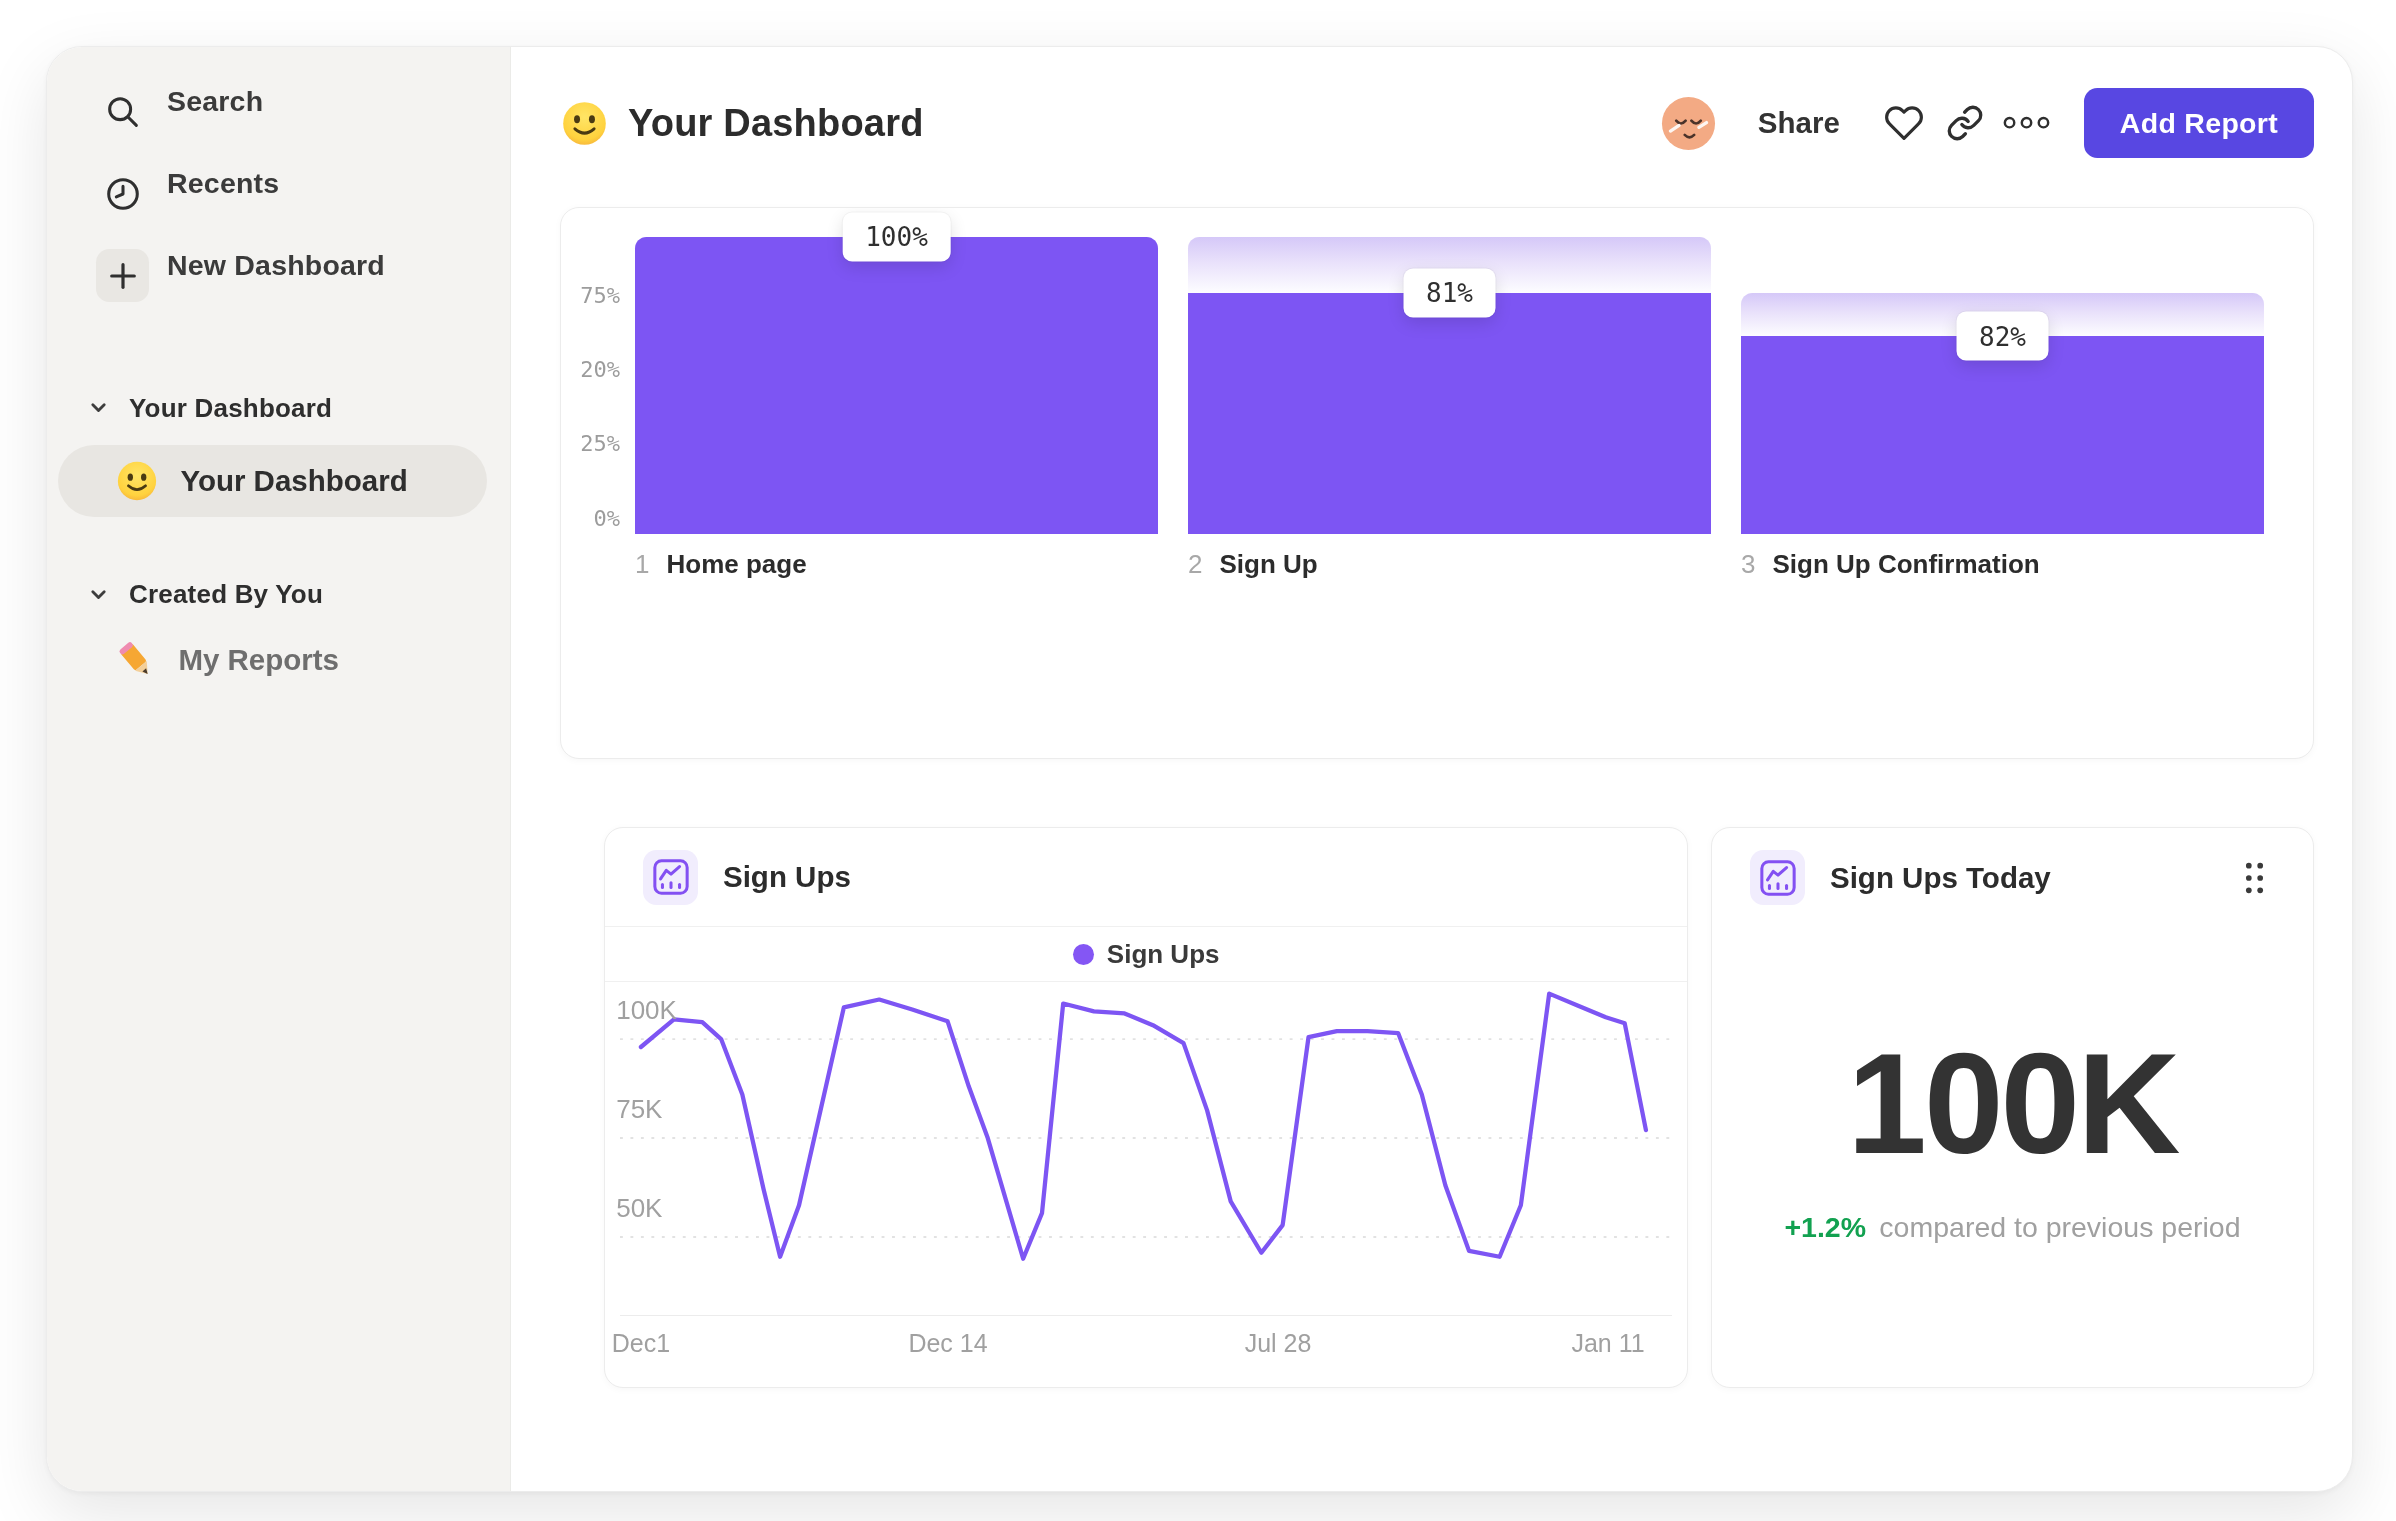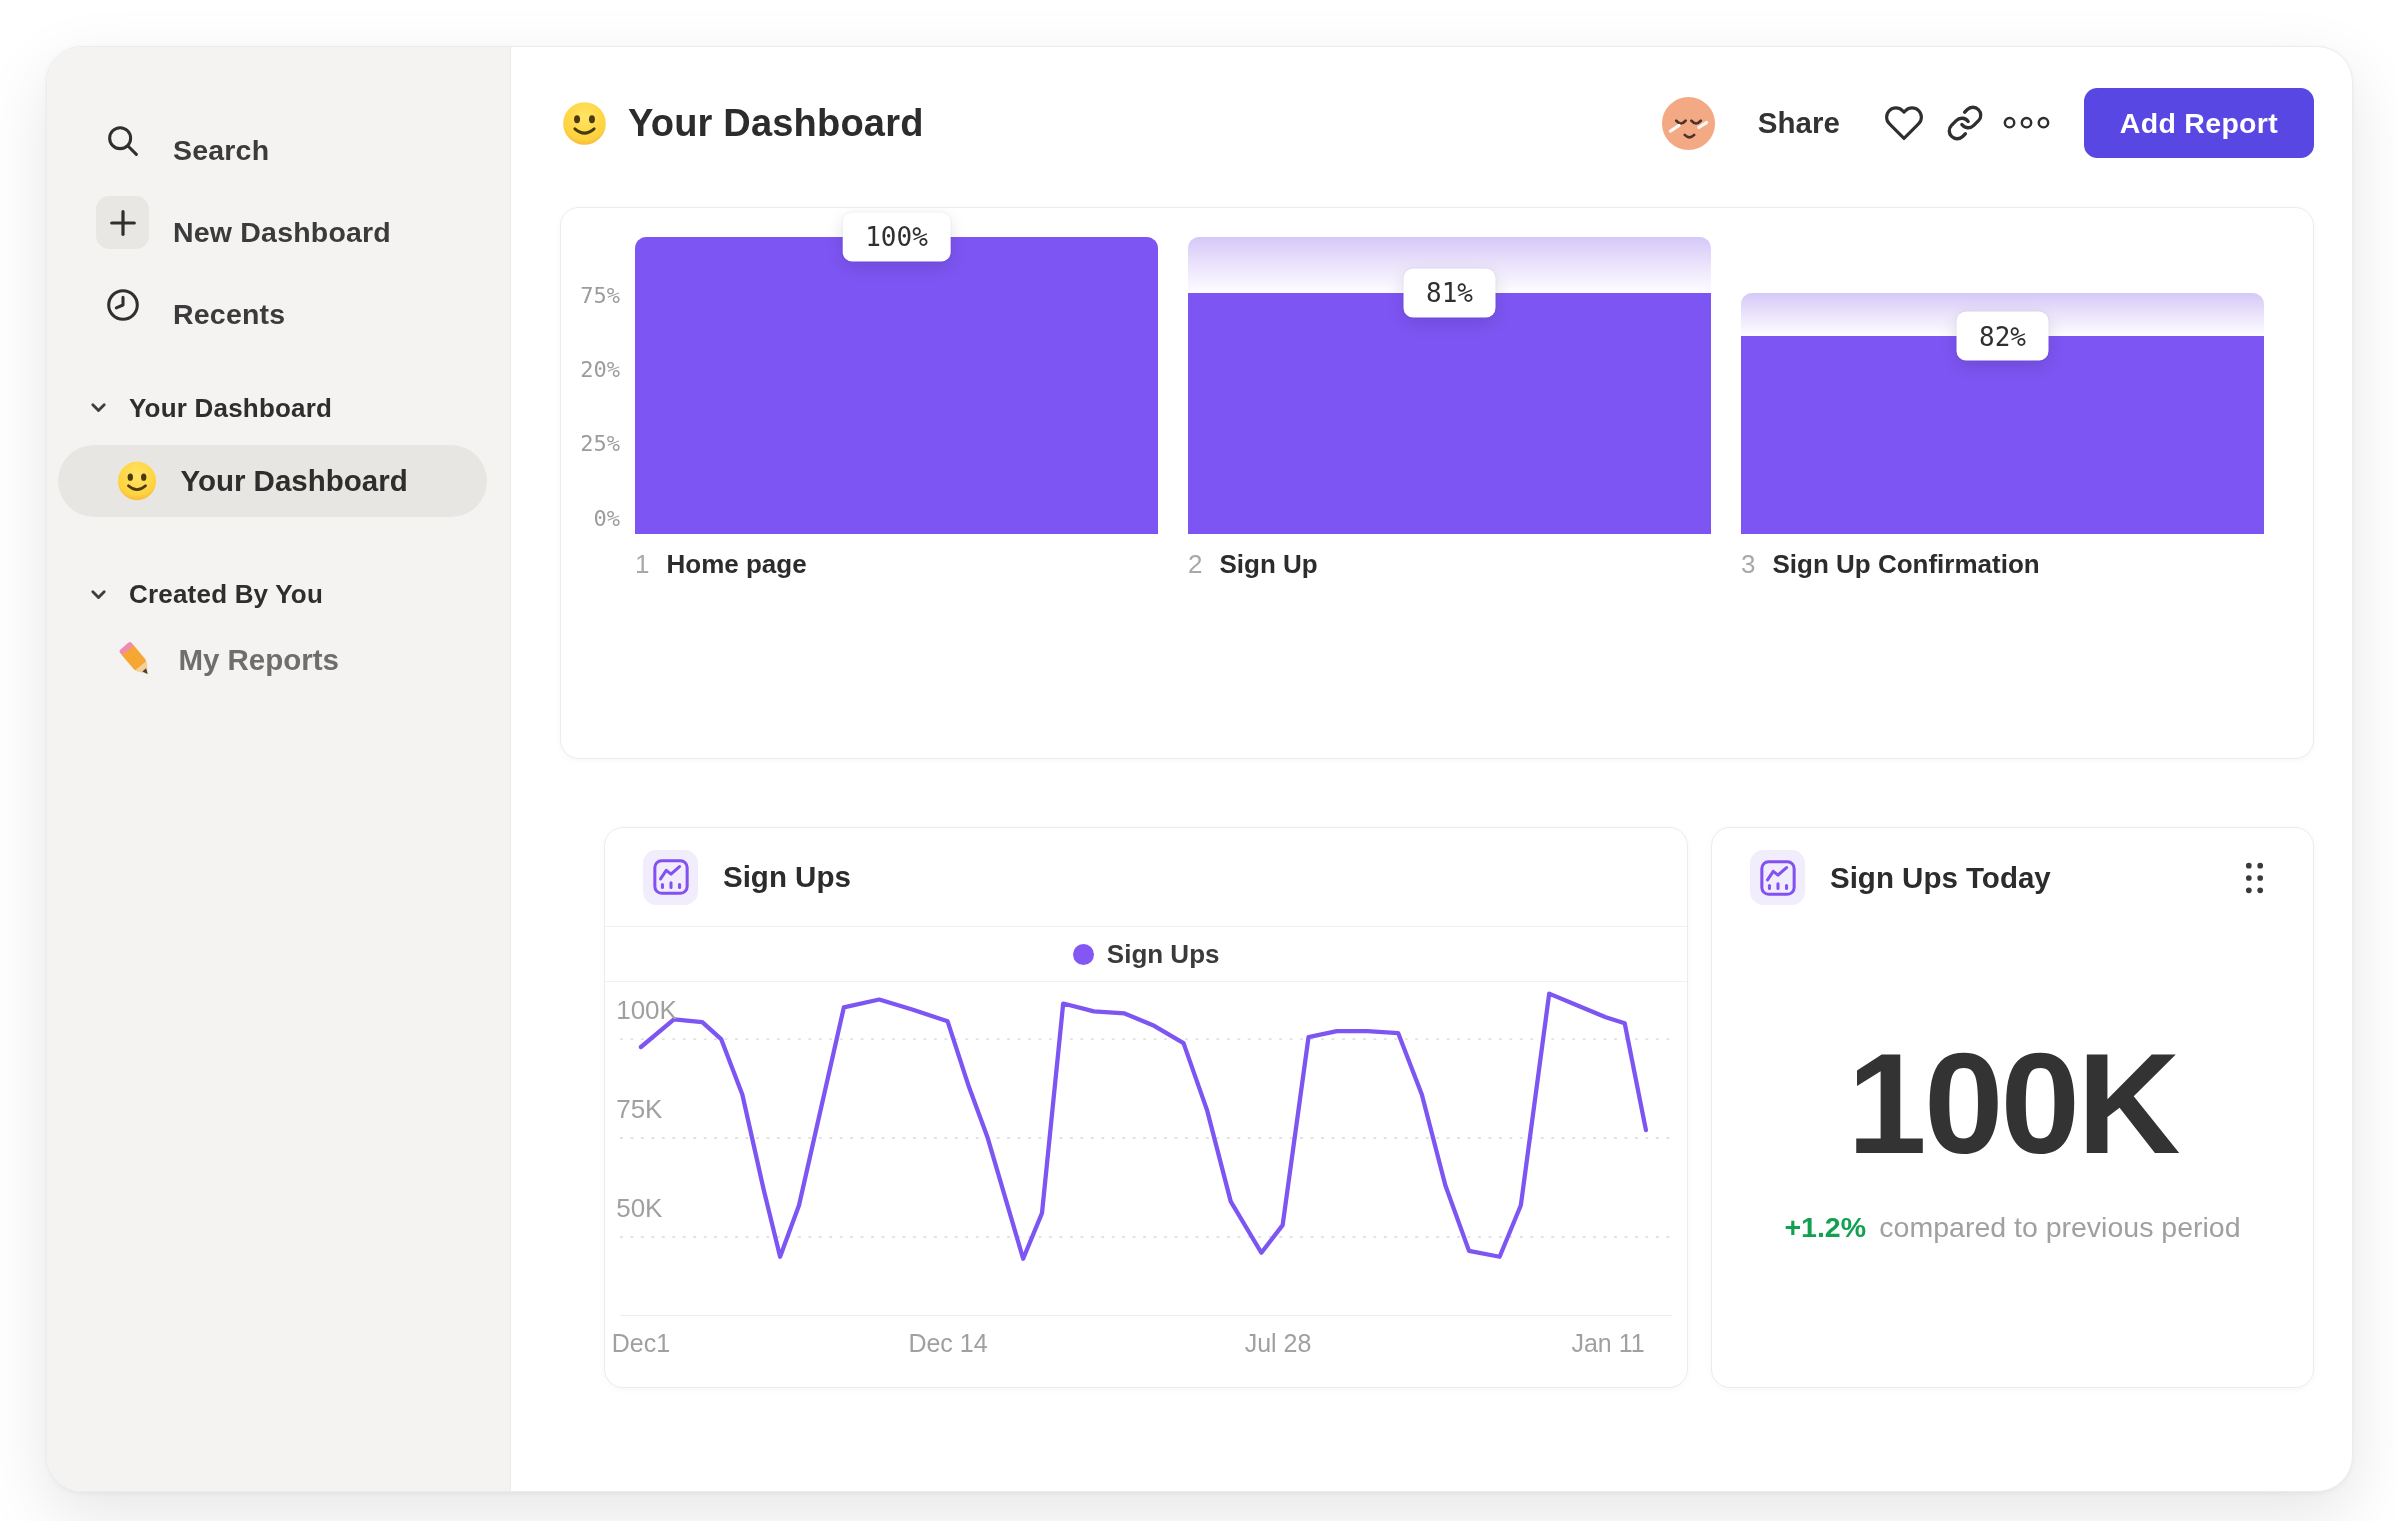--- a/index.html
+++ b/index.html
@@ -13,21 +13,21 @@
     background:#ffffff;border:1px solid #ececec;border-radius:36px;
     box-shadow:0 23px 67px rgba(0,0,0,0.10), 0 1.9px 5.7px rgba(0,0,0,0.04);
     display:flex;overflow:hidden;
   }
   
   .sidebar{
     width:464px;flex:0 0 464px;background:#f4f3f1;border-right:1px solid #ebebe8;
     padding-top:38px;box-sizing:border-box;
   }
   .side-row{
-    display:flex;align-items:flex-end;height:82px;padding-left:49px;gap:24px;cursor:pointer;
+    display:flex;align-items:flex-start;height:82px;padding-left:49px;gap:18px;cursor:pointer;
   }
   .side-row .nav-icon{width:53px;height:53px;display:flex;align-items:center;justify-content:center;flex:0 0 53px;}
   .nav-icon.boxed{background:#e9e7e3;border-radius:13.3px;}
   .side-row .lbl{font-size:28.5px;font-weight:600;color:#3b3b3b;letter-spacing:0.2px;}
   .side-section{margin-top:53px;}
   .side-section-header{
     display:flex;align-items:center;gap:21px;height:48px;padding-left:42px;cursor:pointer;
   }
   .side-section-header .lbl{font-size:26px;font-weight:700;color:#2e2e2e;letter-spacing:0.2px;}
   .side-item{
@@ -117,37 +117,37 @@
       <span class="nav-icon">
         <svg width="40" height="40" viewBox="0 0 42 42" fill="none">
           <circle cx="18" cy="18" r="11" stroke="#2f2f2f" stroke-width="3.2"></circle>
           <line x1="26.5" y1="26.5" x2="35" y2="35" stroke="#2f2f2f" stroke-width="3.2" stroke-linecap="round"></line>
         </svg>
       </span>
       <span class="lbl">Search</span>
     </div>
 
     <div class="side-row">
+      <span class="nav-icon">
+        <svg width="40" height="40" viewBox="0 0 42 42" fill="none">
+          <circle cx="21" cy="21" r="15" stroke="#2f2f2f" stroke-width="3.2"></circle>
+          <polyline points="21,13 21,21 14,24" stroke="#2f2f2f" stroke-width="3.2" fill="none" stroke-linecap="round" stroke-linejoin="round"></polyline>
+        </svg>
+      </span>
+      <span class="lbl">Recents</span>
+    </div>
+
+    <div class="side-row">
       <span class="nav-icon boxed">
         <svg width="32" height="32" viewBox="0 0 34 34" fill="none">
           <line x1="17" y1="5" x2="17" y2="29" stroke="#2f2f2f" stroke-width="3.4" stroke-linecap="round"></line>
           <line x1="5" y1="17" x2="29" y2="17" stroke="#2f2f2f" stroke-width="3.4" stroke-linecap="round"></line>
         </svg>
       </span>
       <span class="lbl">New Dashboard</span>
-    </div>
-
-    <div class="side-row">
-      <span class="nav-icon">
-        <svg width="40" height="40" viewBox="0 0 42 42" fill="none">
-          <circle cx="21" cy="21" r="15" stroke="#2f2f2f" stroke-width="3.2"></circle>
-          <polyline points="21,13 21,21 14,24" stroke="#2f2f2f" stroke-width="3.2" fill="none" stroke-linecap="round" stroke-linejoin="round"></polyline>
-        </svg>
-      </span>
-      <span class="lbl">Recents</span>
     </div>
 
     <div class="side-section">
       <div class="side-section-header">
         <svg width="19" height="13.3" viewBox="0 0 20 14" fill="none">
           <polyline points="4,4 10,10 16,4" stroke="#3d3d3d" stroke-width="3" fill="none" stroke-linecap="round" stroke-linejoin="round"></polyline>
         </svg>
         <span class="lbl">Your Dashboard</span>
       </div>
       <div class="side-item selected">

